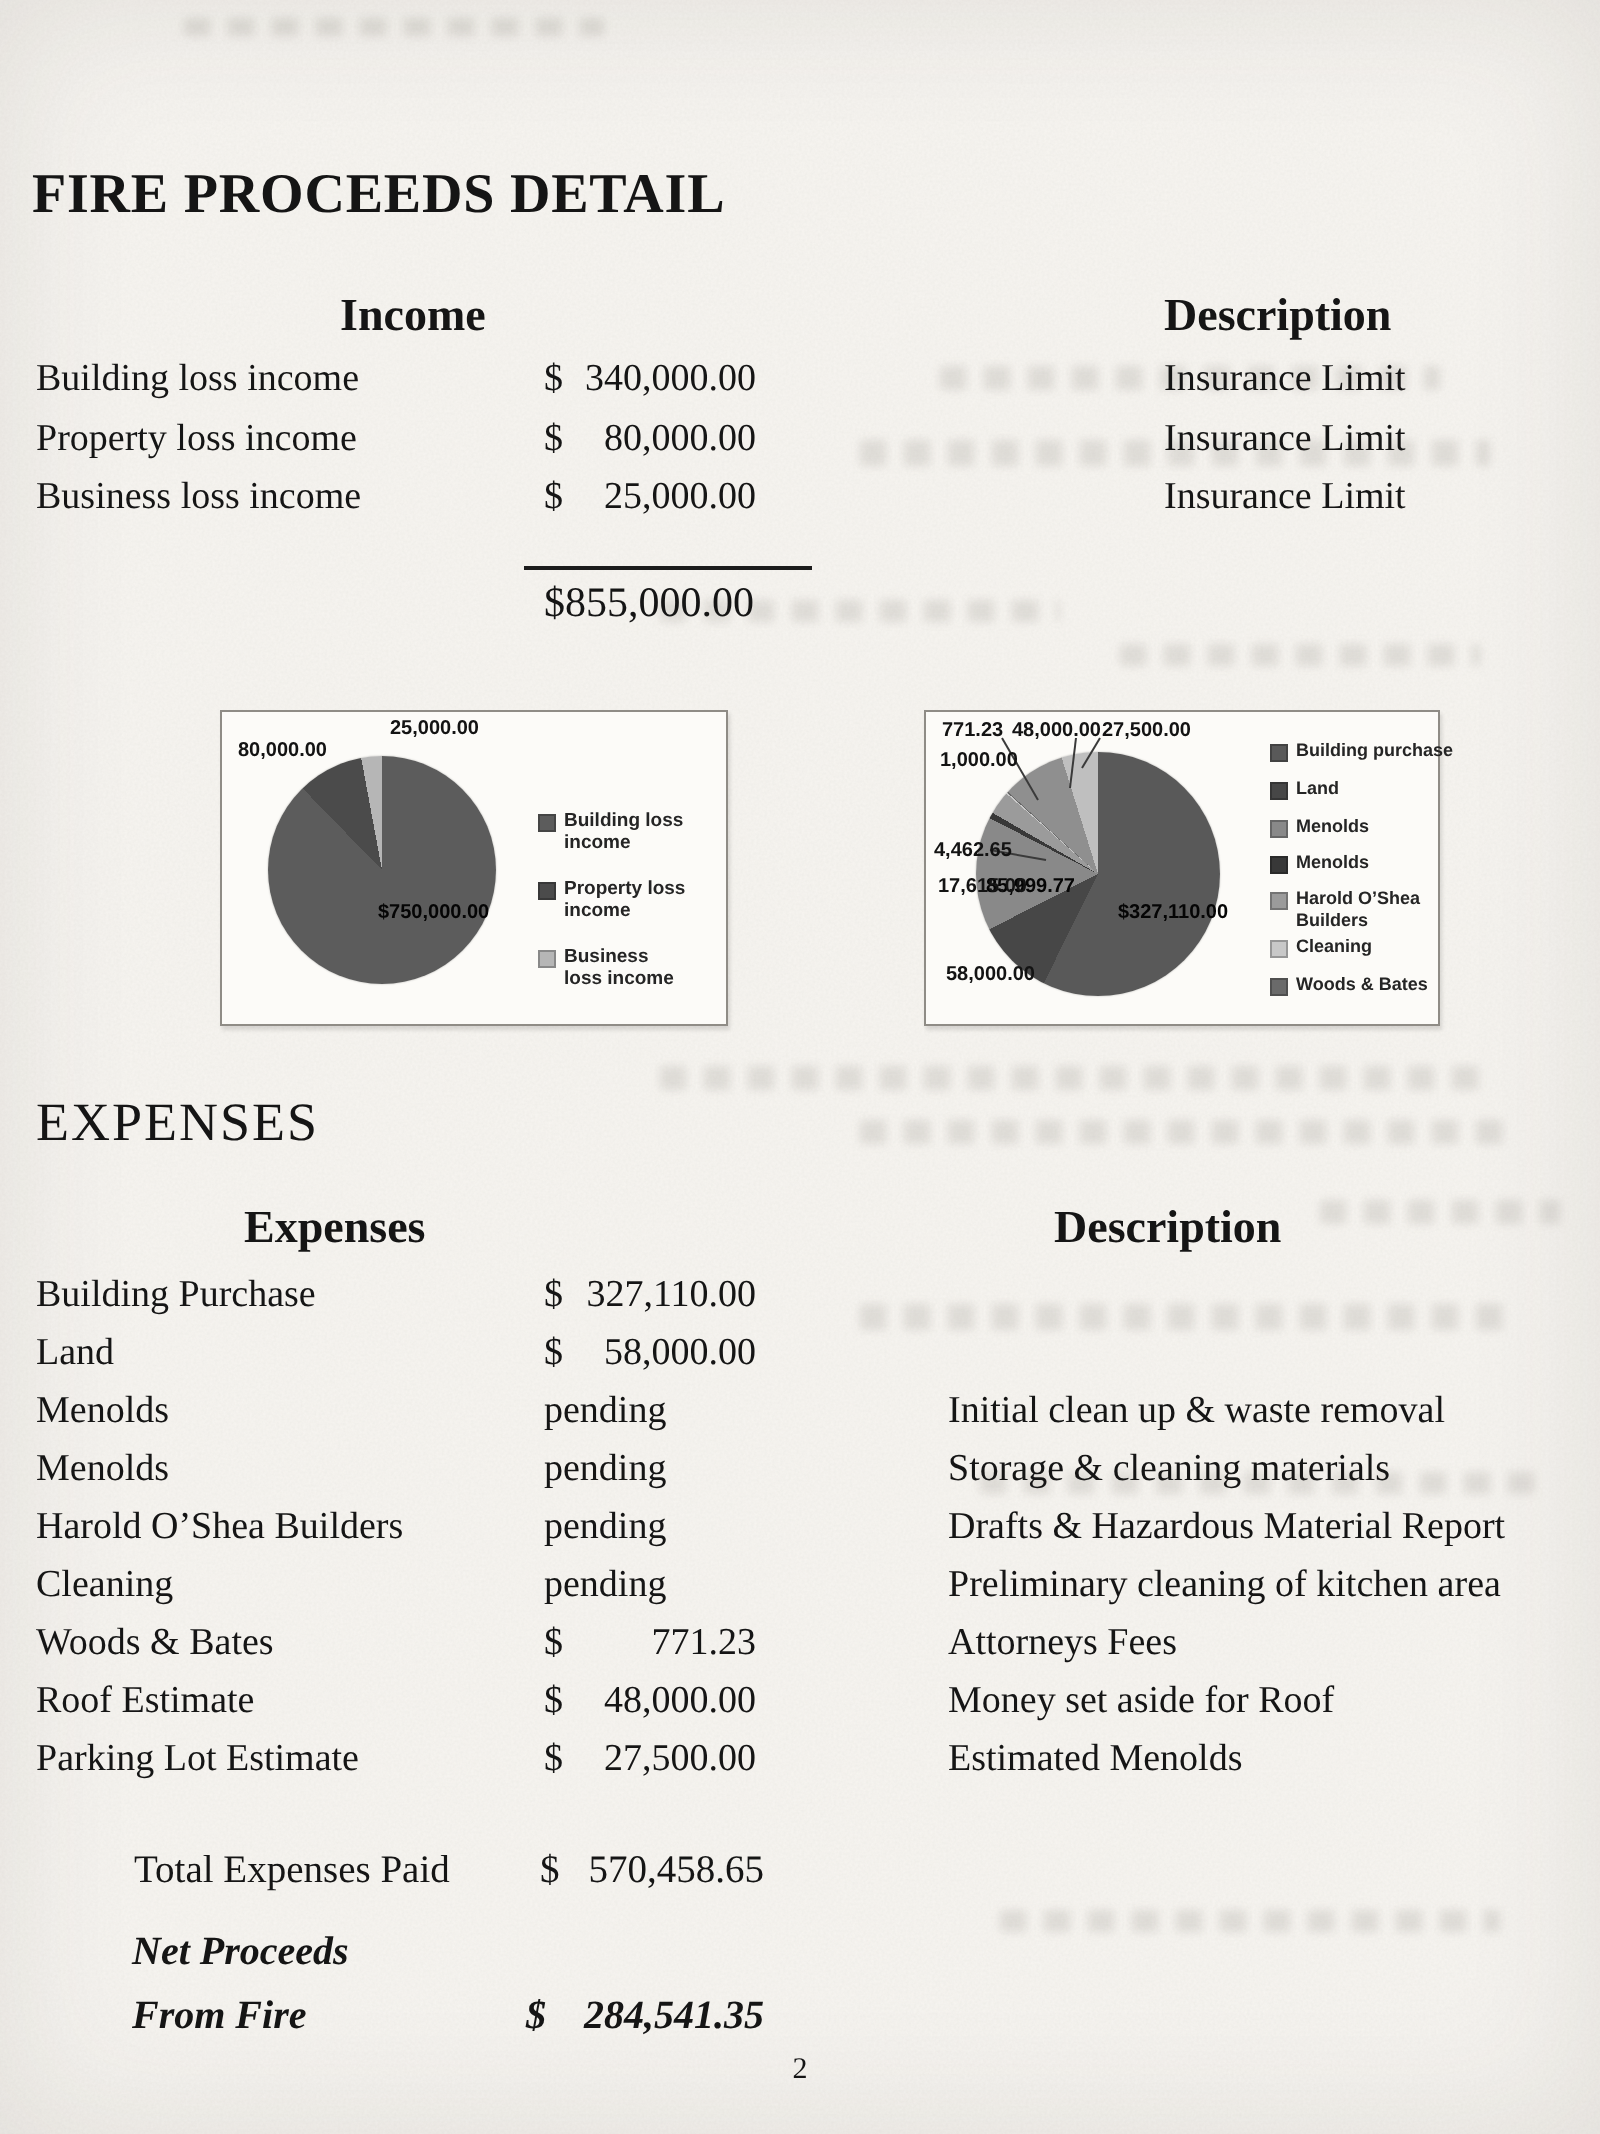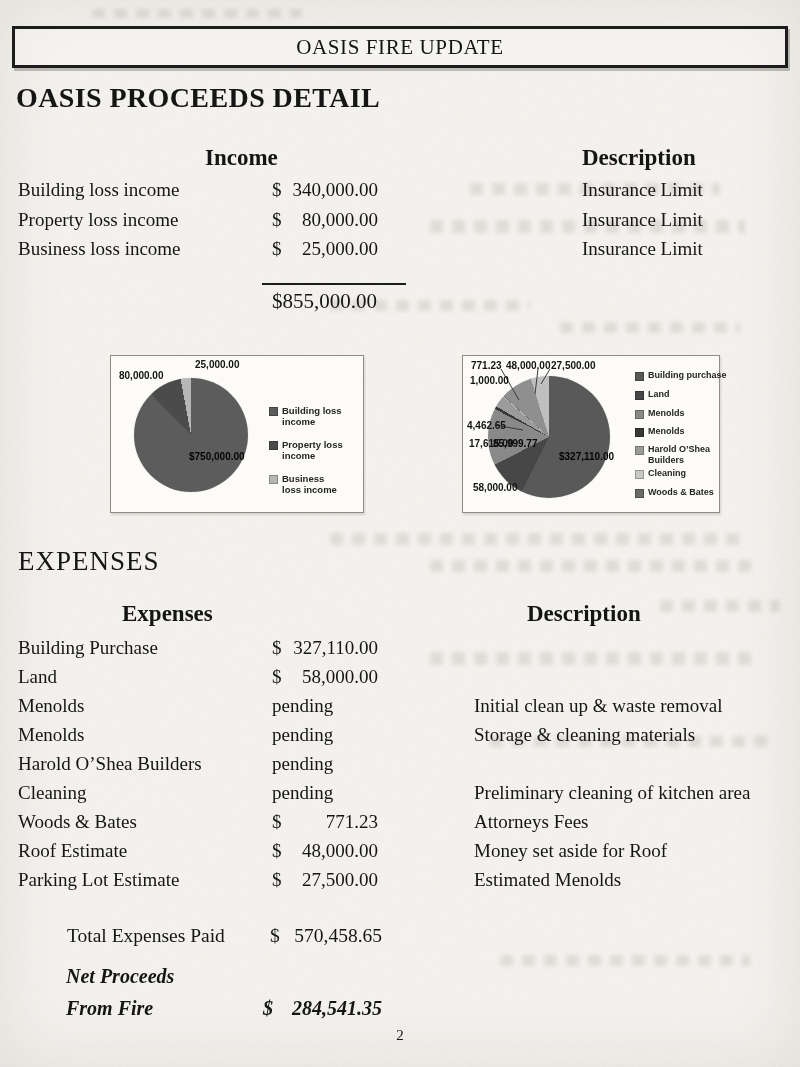--- a/index.html
+++ b/index.html
@@ -18,21 +18,21 @@
   .banner{
     position:absolute;left:12px;top:26px;width:770px;height:36px;
     border:3px solid #1c1c1c;background:rgba(255,255,255,.25);
     display:flex;align-items:center;justify-content:center;
     font-size:21px;letter-spacing:.6px;
     box-shadow:2px 3px 0 rgba(50,48,44,.28);
   }
   .title{position:absolute;left:16px;top:82px;margin:0;font-size:28px;font-weight:bold;letter-spacing:.4px;}
   .expenses-title{position:absolute;left:18px;top:546px;margin:0;font-size:27px;font-weight:normal;letter-spacing:1px;}
   .col-head{position:absolute;font-weight:bold;font-size:23px;white-space:nowrap;}
-  #inc-h1{left:170px;top:145px;margin-left:35px;}
+  #inc-h1{left:170px;top:145px;}
   #inc-h2{left:582px;top:145px;}
   #exp-h1{left:122px;top:601px;}
   #exp-h2{left:527px;top:601px;}
   .rows{position:absolute;left:0;width:100%;}
   #income-rows{top:179px;}
   #expense-rows{top:637px;}
   .trow{position:absolute;left:0;width:100%;height:29px;font-size:19px;white-space:nowrap;}
   .trow .lbl{position:absolute;left:18px;}
   .amount{position:absolute;left:272px;width:106px;display:flex;justify-content:space-between;}
   .amount.pending{justify-content:flex-start;}
@@ -83,25 +83,22 @@
   <div class="smudge" style="left:430px;top:220px;width:315px;height:13px;"></div>
   <div class="smudge" style="left:330px;top:300px;width:200px;height:11px;"></div>
   <div class="smudge" style="left:560px;top:322px;width:180px;height:11px;"></div>
   <div class="smudge" style="left:330px;top:533px;width:410px;height:12px;"></div>
   <div class="smudge" style="left:430px;top:560px;width:330px;height:12px;"></div>
   <div class="smudge" style="left:660px;top:600px;width:120px;height:12px;"></div>
   <div class="smudge" style="left:430px;top:652px;width:330px;height:13px;"></div>
   <div class="smudge" style="left:490px;top:736px;width:280px;height:11px;"></div>
   <div class="smudge" style="left:500px;top:955px;width:250px;height:11px;"></div>
 
-  <div class="banner">
-    <span>OASIS FIRE UPDATE</span>
-  </div>
-
-  <h1 class="title">OASIS PROCEEDS DETAIL</h1>
+
+  <h1 class="title">FIRE PROCEEDS DETAIL</h1>
 
   <div class="col-head" id="inc-h1">Income</div>
   <div class="col-head" id="inc-h2">Description</div>
   <div class="rows" id="income-rows">
       <div class="trow" style="top: 0px;">
         <span class="lbl">Building loss income</span>
         <span class="amount">
           <span class="cur">$</span>
           <span class="val">340,000.00</span>
         </span>
@@ -222,20 +219,21 @@
         <span class="amount pending">
           <span class="val">pending</span>
         </span>
         <span class="desc">Storage &amp; cleaning materials</span>
       </div>
       <div class="trow" style="top: 116px;">
         <span class="lbl">Harold O’Shea Builders</span>
         <span class="amount pending">
           <span class="val">pending</span>
         </span>
+        <span class="desc">Drafts &amp; Hazardous Material Report</span>
       </div>
       <div class="trow" style="top: 145px;">
         <span class="lbl">Cleaning</span>
         <span class="amount pending">
           <span class="val">pending</span>
         </span>
         <span class="desc">Preliminary cleaning of kitchen area</span>
       </div>
       <div class="trow" style="top: 174px;">
         <span class="lbl">Woods &amp; Bates</span>

